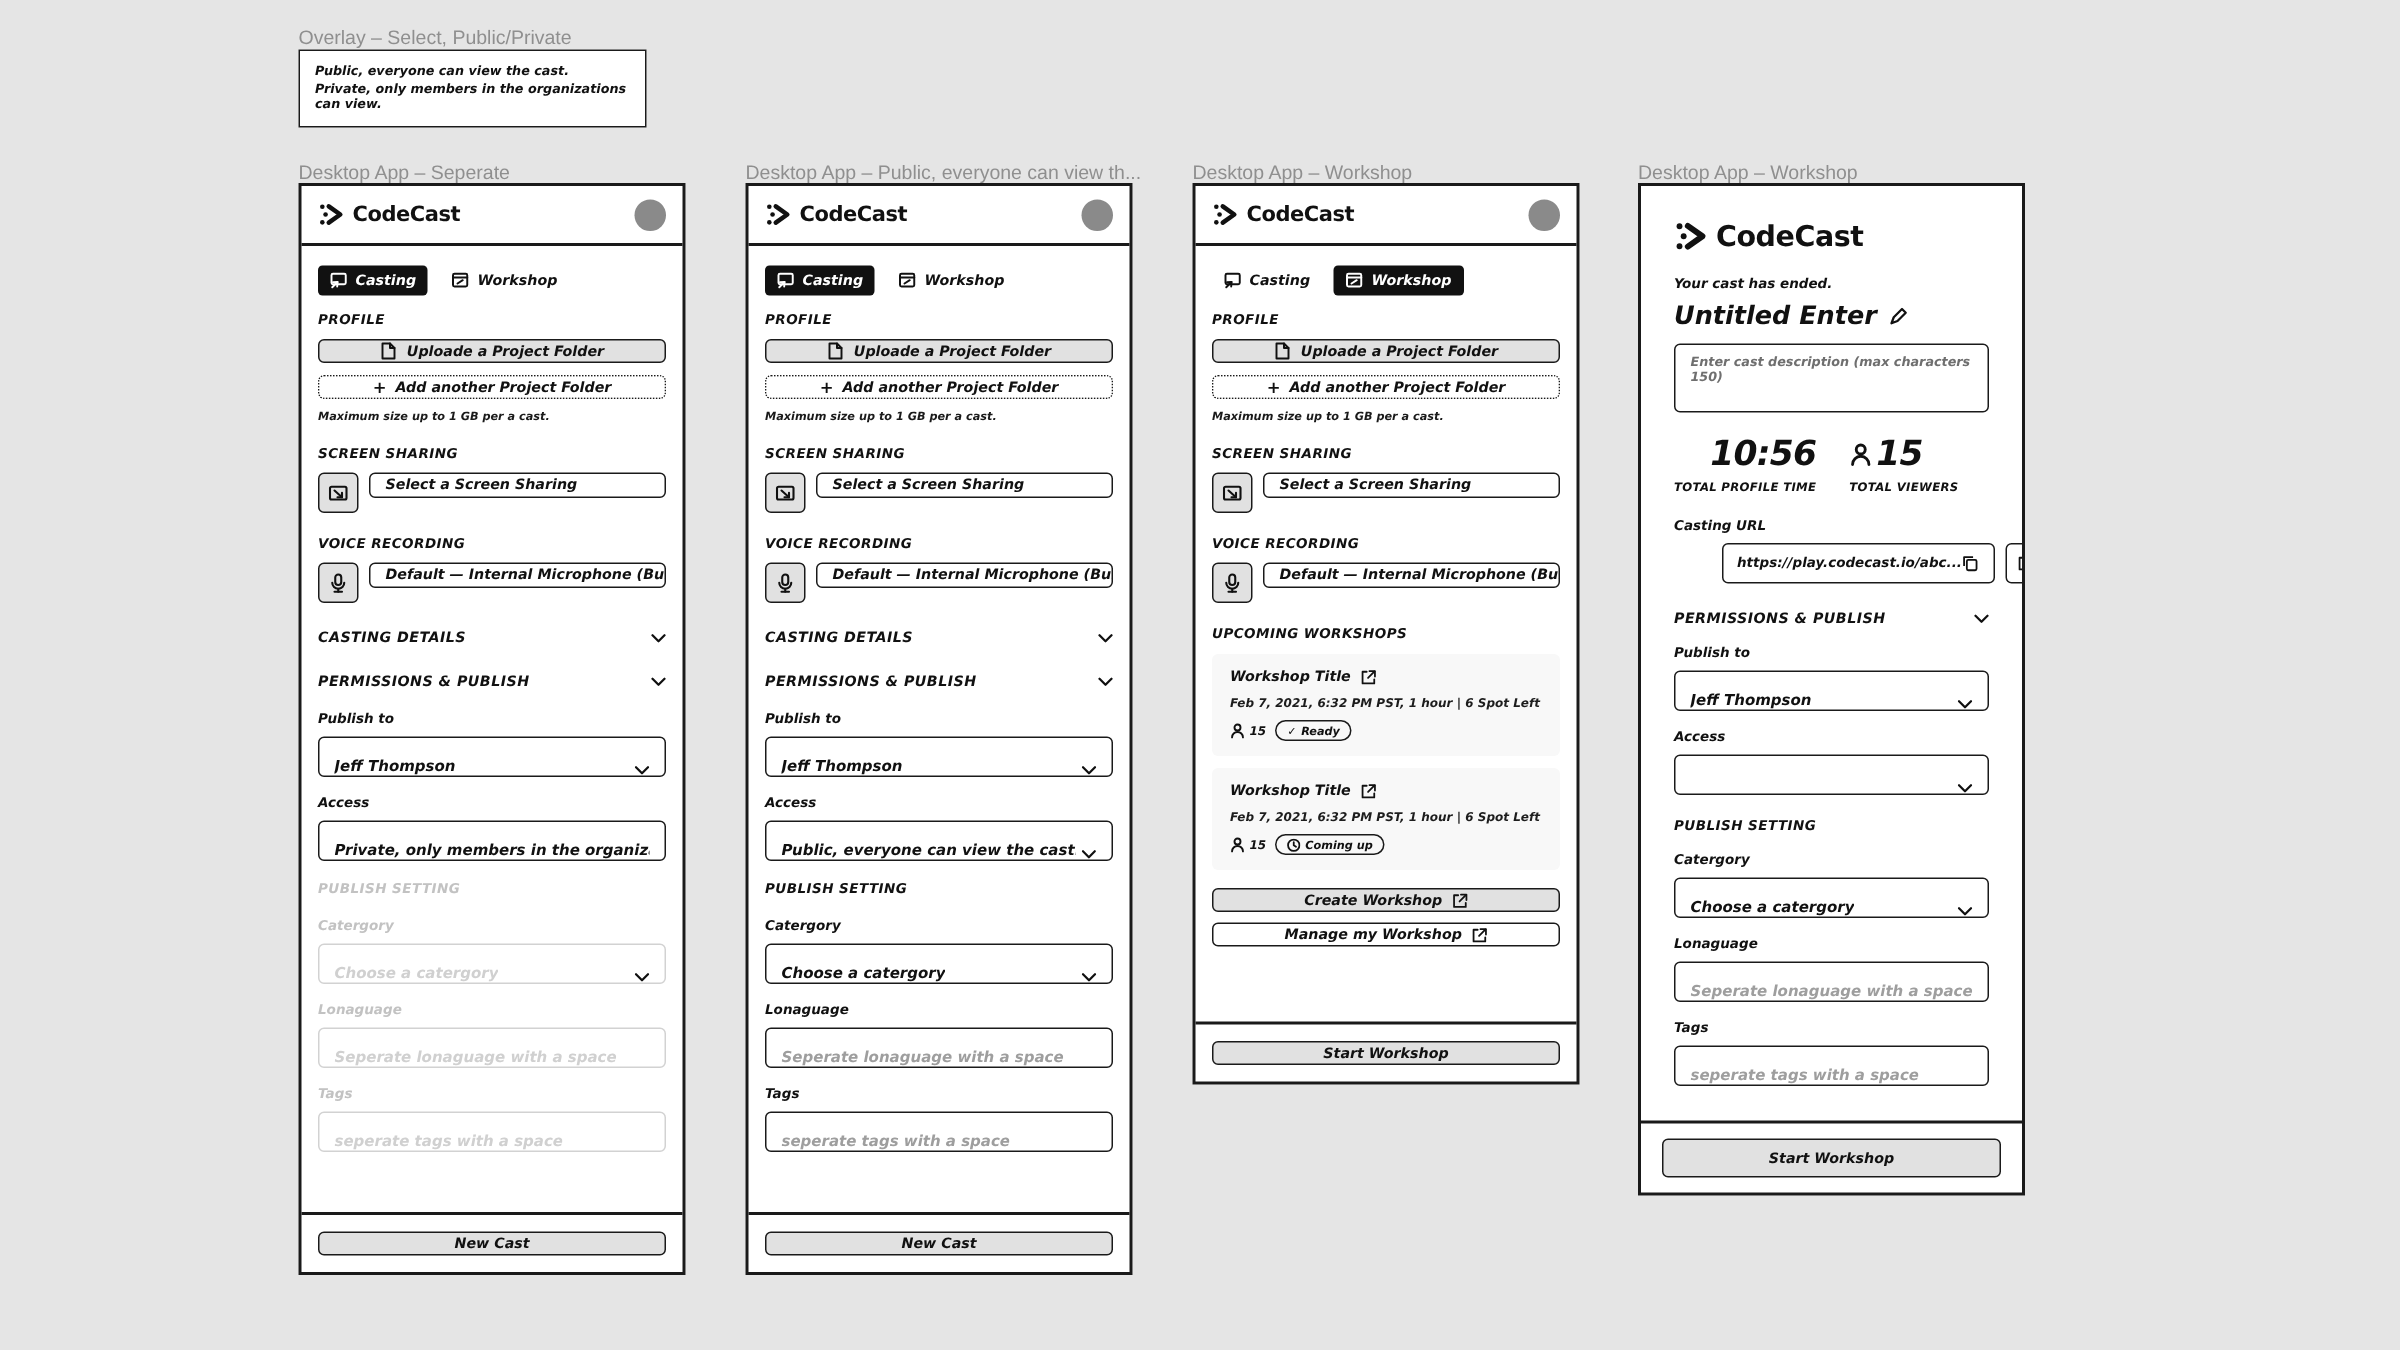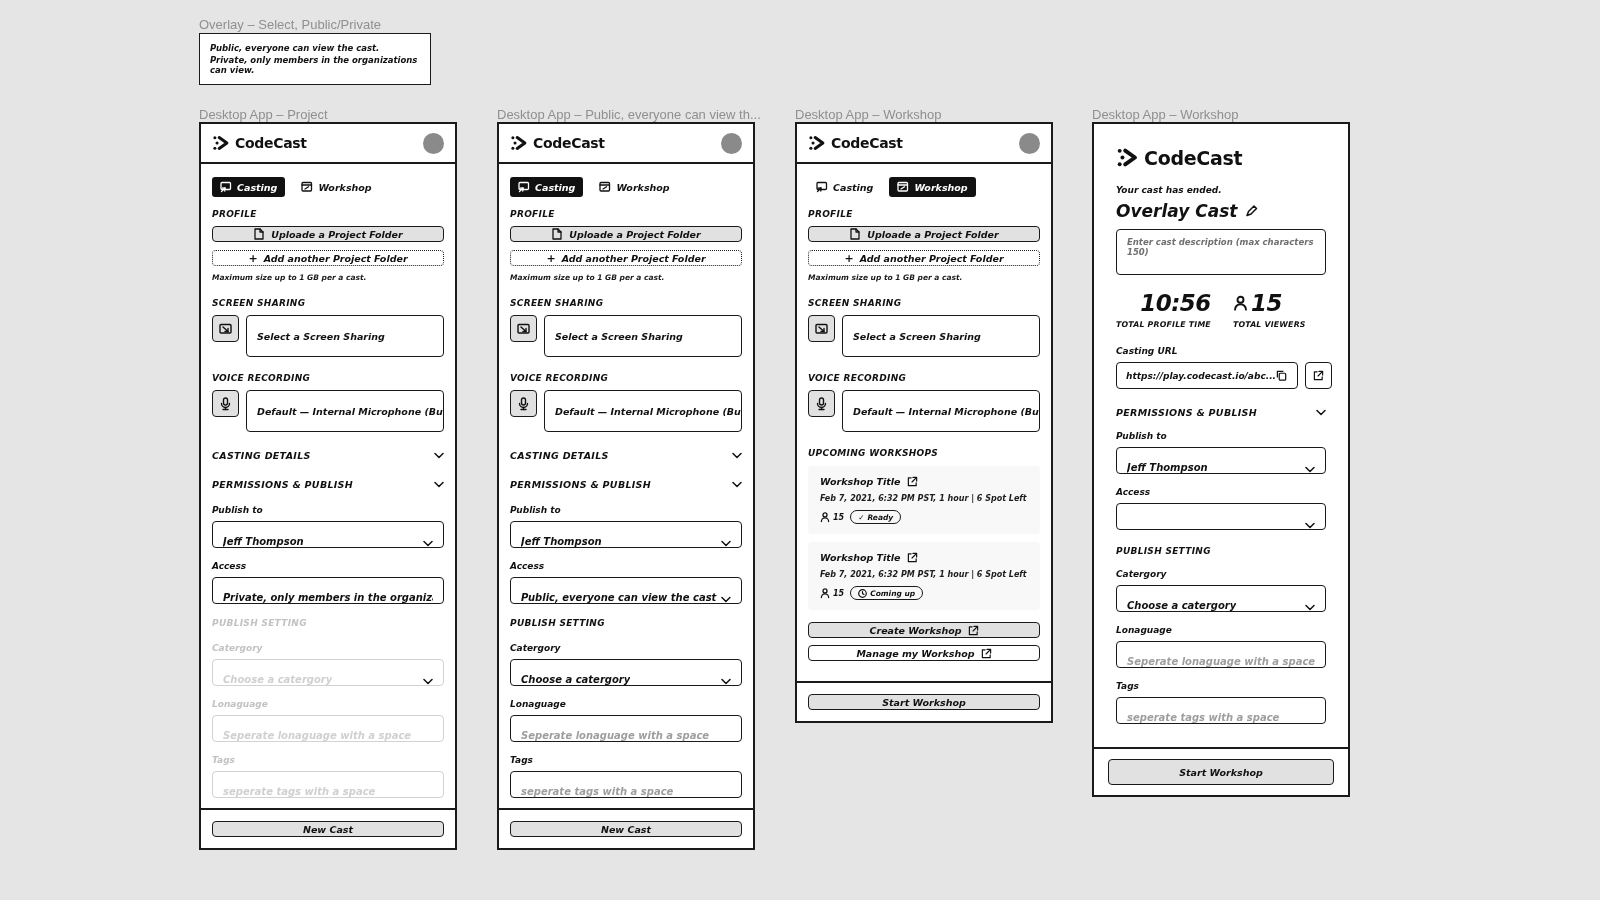--- a/index.html
+++ b/index.html
@@ -71,21 +71,21 @@
   .btn.white { background:#fff; }
   .caption { font-size:7.5px; font-style:italic; font-weight:bold; color:#1a1a1a; margin-top:7px; }
 
   .io-row { display:flex; gap:7px; margin-top:7px; }
   .io-btn {
     width:27px; height:27px; min-width:27px;
     border:1.5px solid #1a1a1a; border-radius:4px; background:#e1e1e1;
     display:flex; align-items:center; justify-content:center;
   }
   .field {
-    flex:1; height:42px; border:1.5px solid #1a1a1a; border-radius:4px; background:#fff;
+    flex:1; height:17px; border:1.5px solid #1a1a1a; border-radius:4px; background:#fff;
     display:flex; align-items:center; padding:0 10px;
     font-size:9.5px; font-weight:bold; font-style:italic; color:#111;
     white-space:nowrap; overflow:hidden;
   }
   .collapse-row {
     display:flex; align-items:center; justify-content:space-between;
     margin-top:18px;
     font-size:9.5px; font-weight:bold; font-style:italic; color:#111; letter-spacing:0.3px;
   }
   .input-label { font-size:9px; font-weight:bold; font-style:italic; color:#111; margin-top:13px; }
@@ -137,21 +137,21 @@
     padding:7px 10px; font-size:8.5px; font-weight:bold; font-style:italic;
   }
   .stats { display:flex; gap:22px; margin-top:15px;text-align:right; }
   .stat-num-row { display:flex; align-items:center; gap:3px; }
   .stat-num { font-size:23px; font-weight:bold; font-style:italic; color:#111; letter-spacing:-0.5px; }
   .stat-label { font-size:7.8px; font-weight:bold; font-style:italic; color:#111; margin-top:4px; letter-spacing:0.2px; }
   .url-row { display:flex; gap:7px; margin-top:6px; }
   .url-field {
     flex:1; height:27px; border:1.5px solid #1a1a1a; border-radius:4px;
     display:flex; align-items:center; justify-content:space-between;
-    padding:0 9px; font-size:9px; font-weight:bold; font-style:italic; color:#111;
+    padding:0 9px; font-size:9px; font-weight:bold; font-style:italic; color:#111;margin-left:32px;
   }
   .sq-btn {
     width:27px; height:27px; min-width:27px;
     border:1.5px solid #1a1a1a; border-radius:4px; background:#fff;
     display:flex; align-items:center; justify-content:center;
   }
   .ended-footer { padding:10px 14px; }
   .ended-footer .btn { height:26px; }
 
   svg { display:block; }
@@ -217,21 +217,21 @@
     </g>
   </defs>
 </svg>
 
 <div class="frame-label" style="left:199px; top:17px;">Overlay – Select, Public/Private</div>
 <div class="overlay-box">
   <div class="overlay-line">Public, everyone can view the cast.</div>
   <div class="overlay-line">Private, only members in the organizations can view.</div>
 </div>
 
-<div class="frame-label" style="left:199px; top:107px;">Desktop App – Project</div>
+<div class="frame-label" style="left:199px; top:107px;">Desktop App – Seperate</div>
 <div class="frame" id="frame-private" style="left:199px; top:122px; height:728px;">
   <div class="app-header">
     <div class="logo">
       <svg width="18" height="18" viewBox="0 0 18 20">
           <use href="#i-logo"></use>
         </svg>
       <span class="logo-text">CodeCast</span>
     </div>
     <div class="avatar"></div>
   </div>
@@ -578,21 +578,21 @@
 <div class="frame" id="frame-ended" style="left:1092px; top:122px; height:675px;">
   <div class="body ended-body">
     <div class="logo logo-lg">
       <svg width="23" height="23" viewBox="0 0 18 20">
           <use href="#i-logo"></use>
         </svg>
       <span class="logo-text">CodeCast</span>
     </div>
     <div class="note">Your cast has ended.</div>
     <div class="cast-title-row">
-      <span class="cast-title">Overlay Cast</span>
+      <span class="cast-title">Untitled Enter</span>
       <svg width="13" height="12" viewBox="0 0 12 12">
           <use href="#i-pencil"></use>
         </svg>
     </div>
     <div class="desc-box">
       <span class="placeholder" style="color:#6f6f6f;">Enter cast description (max characters 150)</span>
     </div>
     <div class="stats">
       <div>
         <div class="stat-num">10:56</div>

